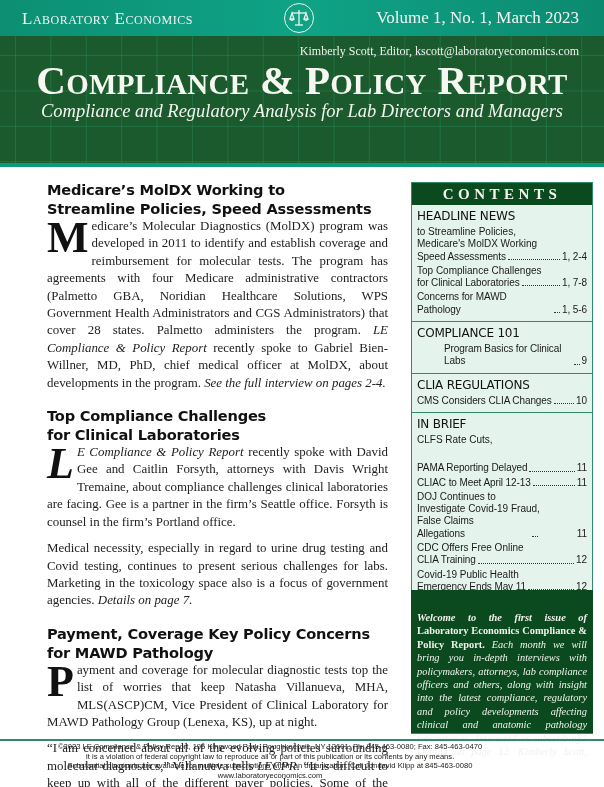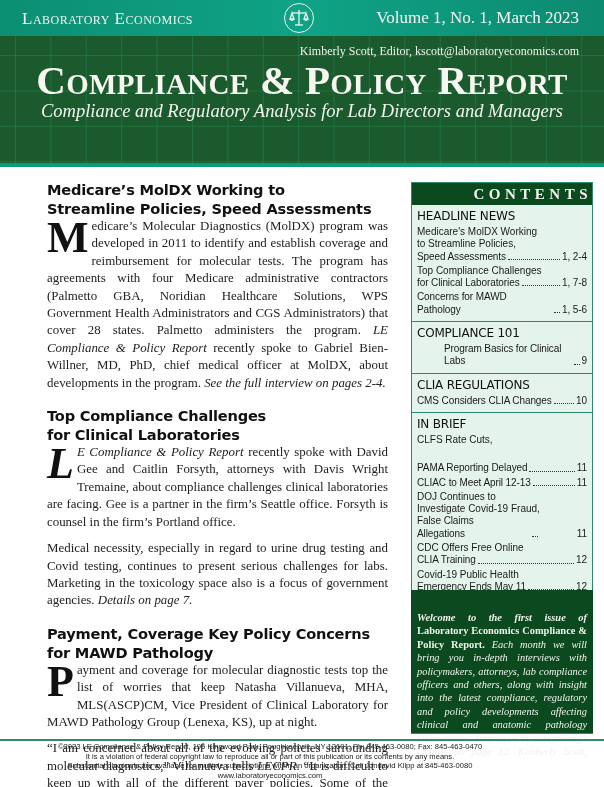--- a/index.html
+++ b/index.html
@@ -70,21 +70,21 @@
   .art2 { margin-top: 14px; }
   .art3 { margin-top: 14px; }
   em { font-style: italic; }
 
   
   .contents {
     position: absolute; left: 411px; top: 182px; width: 182px; height: 552px;
     background: #e4f3ec; border: 1.5px solid #2e8b70;
   }
   .contents .head {
-    background: #0b4a1f; color: #f5f5ef; text-align: right; height: 22px;
+    background: #0b4a1f; color: #f5f5ef; text-align: center; height: 22px;
     font-family: "Liberation Serif", serif; font-weight: bold; font-size: 15px;
     letter-spacing: 4.5px; line-height: 22px;
   }
   .sec { padding: 3px 5px 5px 5px; border-bottom: 1.5px solid #2e8b70; }
   .sec:last-of-type { border-bottom: none; }
   .sec h3 {
     font-family: "DejaVu Sans", "Liberation Sans", sans-serif; font-weight: normal;
     font-size: 12px; line-height: 16px; color: #111; letter-spacing: -0.2px; margin-bottom: 1px;
   }
   .toc-item { display: flex; align-items: flex-end; font-family: "Liberation Sans", sans-serif;
@@ -172,22 +172,22 @@
     </p>
   </article>
 </main>
 
 <aside class="contents">
   <div class="head">CONTENTS</div>
   <div id="toc-sections">
       <div class="sec">
         <h3>HEADLINE NEWS</h3>
         <div style="margin-top: 2px;">
+          <div style="font-family: &quot;Liberation Sans&quot;, sans-serif; font-size: 10px; line-height: 12.3px;">to Streamline Policies,</div>
           <div style="font-family: &quot;Liberation Sans&quot;, sans-serif; font-size: 10px; line-height: 12.3px;">Medicare's MolDX Working</div>
-          <div style="font-family: &quot;Liberation Sans&quot;, sans-serif; font-size: 10px; line-height: 12.3px;">to Streamline Policies,</div>
           <div class="toc-item" style="margin-top: 0px;">
             <span class="lbl">Speed Assessments</span>
             <span class="dots"></span>
             <span class="pg">1, 2-4</span>
           </div>
         </div>
         <div style="margin-top: 2px;">
           <div style="font-family: &quot;Liberation Sans&quot;, sans-serif; font-size: 10px; line-height: 12.3px;">Top Compliance Challenges</div>
           <div class="toc-item" style="margin-top: 0px;">
             <span class="lbl">for Clinical Laboratories</span>

